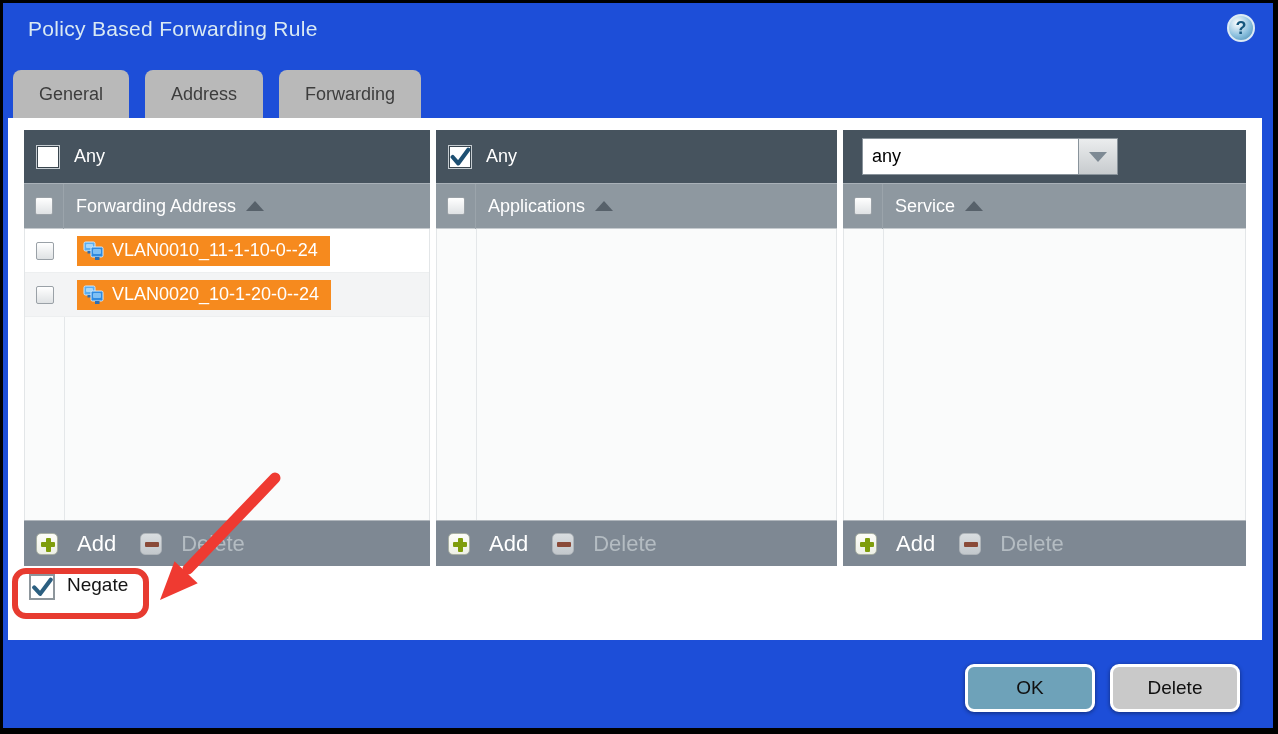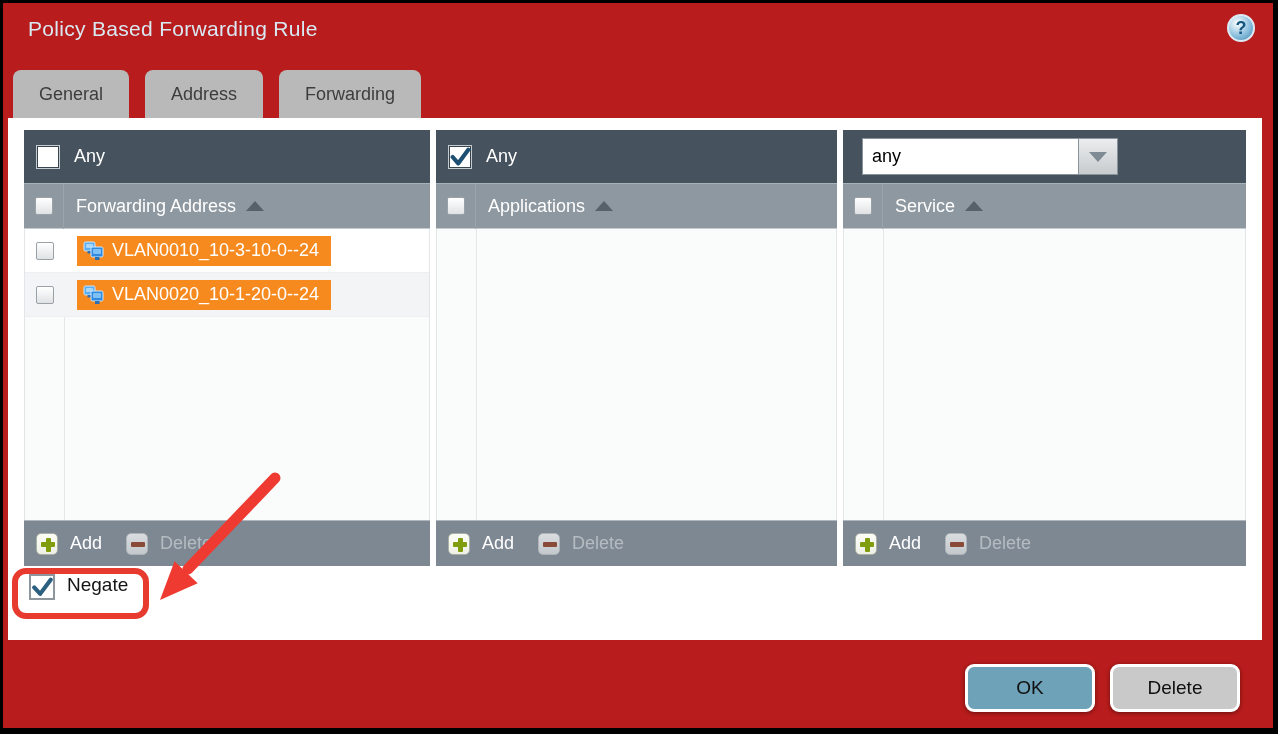--- a/index.html
+++ b/index.html
@@ -2,21 +2,21 @@
 <html><head>
 <meta charset="utf-8">
 <style>
   * { margin:0; padding:0; box-sizing:border-box; }
   html,body { width:1278px; height:734px; }
   body {
     position:relative; background:#000;
     font-family:"Liberation Sans", sans-serif;
     overflow:hidden;
   }
-  .dialog { position:absolute; left:3px; top:3px; width:1270px; height:725px; background:#b91c1c; }
+  .dialog { position:absolute; left:3px; top:3px; width:1270px; height:725px; background:#1d4ed8; }
 
   
   .title { position:absolute; left:25px; top:14px; font-size:21px; color:#d9e9f3; letter-spacing:.3px; }
   .help { position:absolute; left:1224px; top:11px; width:28px; height:28px; border-radius:50%;
           border:2px solid #dceaf4; background:radial-gradient(circle at 35% 30%, #ffffff, #8cc0de 55%, #3f86ad);
           color:#14567d; font-size:18px; font-weight:bold; display:flex; align-items:center; justify-content:center; cursor:pointer; }
 
   
   .tabs { position:absolute; left:10px; top:63px; height:52px; display:flex; gap:16px; align-items:flex-end; }
   .tab { height:48px; display:flex; align-items:center; padding:0 26px; background:#b9b9b9;
@@ -46,21 +46,21 @@
 
   .row { position:relative; height:44px; display:flex; align-items:center; background:#fff;
          border-bottom:1px solid #edeff0; cursor:pointer; }
   .row.alt { background:#f3f4f5; }
   .row .cbcell { width:39px; display:flex; justify-content:center; }
   .chip { margin-left:13px; height:30px; background:#f68a1e; display:flex; align-items:center;
           gap:7px; padding:0 12px 0 6px; color:#ffffff; font-size:18px; }
 
   .colfooter { height:46px; background:#7e8893; border-top:1px solid #b0b6bc; display:flex; align-items:center;
                gap:24px; padding-left:12px; flex:0 0 auto; }
-  .footbtn { display:flex; align-items:center; gap:12px; font-size:18px; color:#ffffff; cursor:pointer; }
+  .footbtn { display:flex; align-items:center; gap:19px; font-size:22px; color:#ffffff; cursor:pointer; }
   .footbtn.disabled { color:#b4bcc2; cursor:default; }
 
   .sqicon { width:22px; height:22px; border-radius:5px; background:linear-gradient(#fdfdf8,#eef0e6);
             border:1px solid #a9b0a4; position:relative; flex:0 0 auto; }
   .sqicon.minusbg { background:linear-gradient(#d9dde0,#c3c8cc); border-color:#aeb4b9; }
   .sqicon .h { position:absolute; left:4px; top:8.5px; width:14px; height:5px; background:#7f9d0c; border-radius:1px; }
   .sqicon .v { position:absolute; left:8.5px; top:4px; width:5px; height:14px; background:#7f9d0c; border-radius:1px; }
   .sqicon .m { position:absolute; left:4px; top:8.5px; width:14px; height:5px; background:#8a4a38; border-radius:1px; }
 
   
@@ -133,21 +133,21 @@
             </span>
           <span class="chip">
             <svg class="neticon" width="22" height="20" viewBox="0 0 22 20">
               <rect x="1" y="1" width="11" height="9" rx="1.5" fill="#5caef0" stroke="#cfe9ff" stroke-width="1"></rect>
               <rect x="3" y="3" width="7" height="4" rx="1" fill="#a8d7fa"></rect>
               <rect x="4.5" y="10" width="4" height="2.5" fill="#2f6fb2"></rect>
               <rect x="8" y="6" width="12" height="10" rx="1.5" fill="#2f8ae0" stroke="#cfe9ff" stroke-width="1"></rect>
               <rect x="10" y="8" width="8" height="5" rx="1" fill="#7fc0f5"></rect>
               <rect x="12" y="16" width="4.5" height="3" fill="#2f6fb2"></rect>
             </svg>
-            <span>VLAN0010_10-3-10-0--24</span>
+            <span>VLAN0010_11-1-10-0--24</span>
           </span>
         </div>
         <div class="row alt">
           <span class="cbcell">
               <span class="cb-small"></span>
             </span>
           <span class="chip">
             <svg class="neticon" width="22" height="20" viewBox="0 0 22 20">
               <rect x="1" y="1" width="11" height="9" rx="1.5" fill="#5caef0" stroke="#cfe9ff" stroke-width="1"></rect>
               <rect x="3" y="3" width="7" height="4" rx="1" fill="#a8d7fa"></rect>

